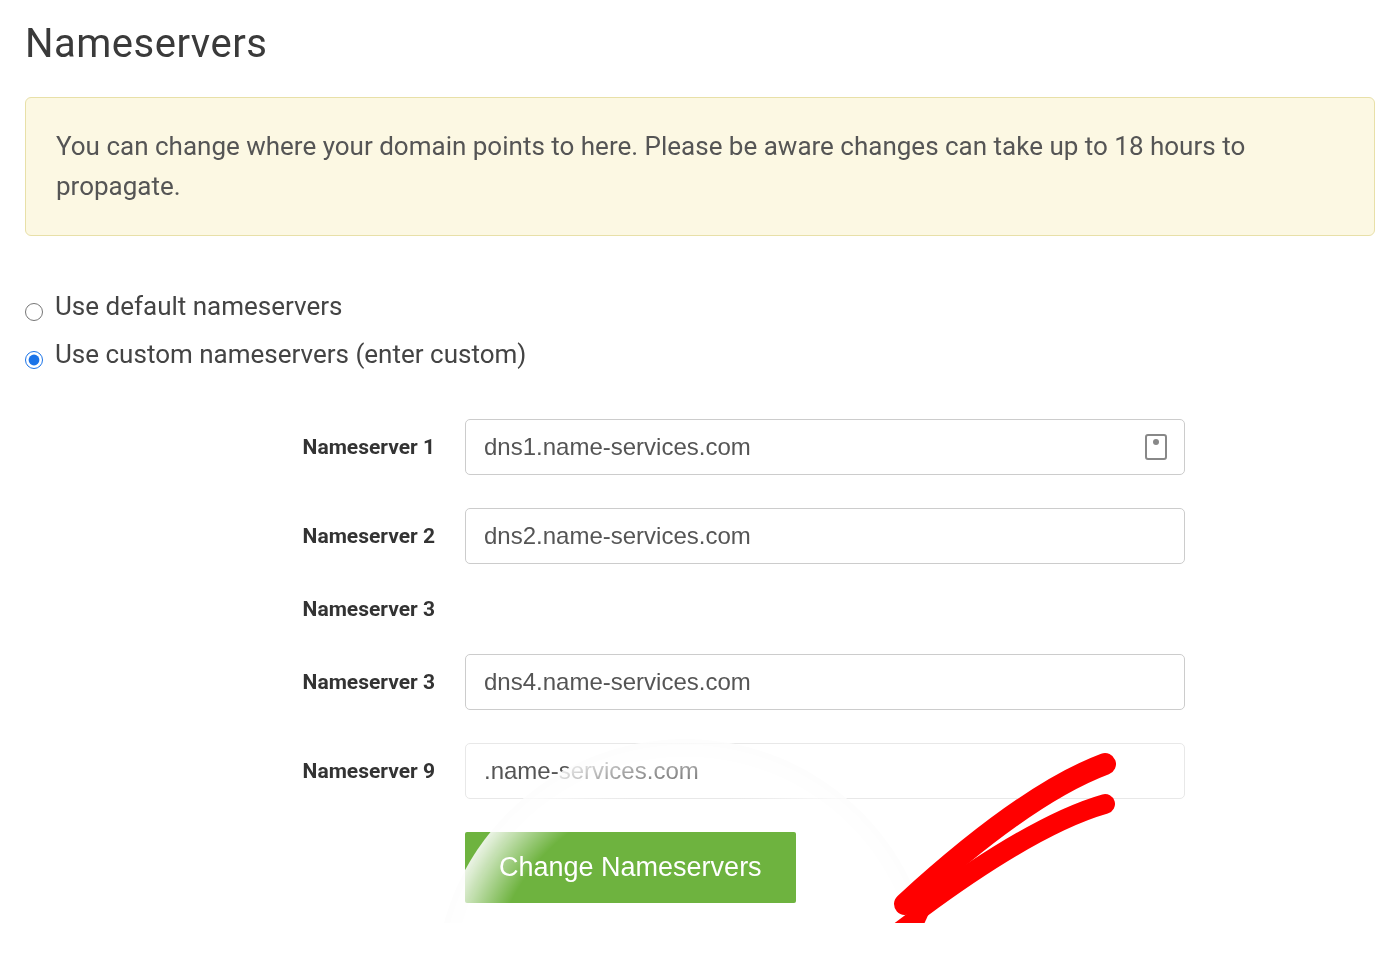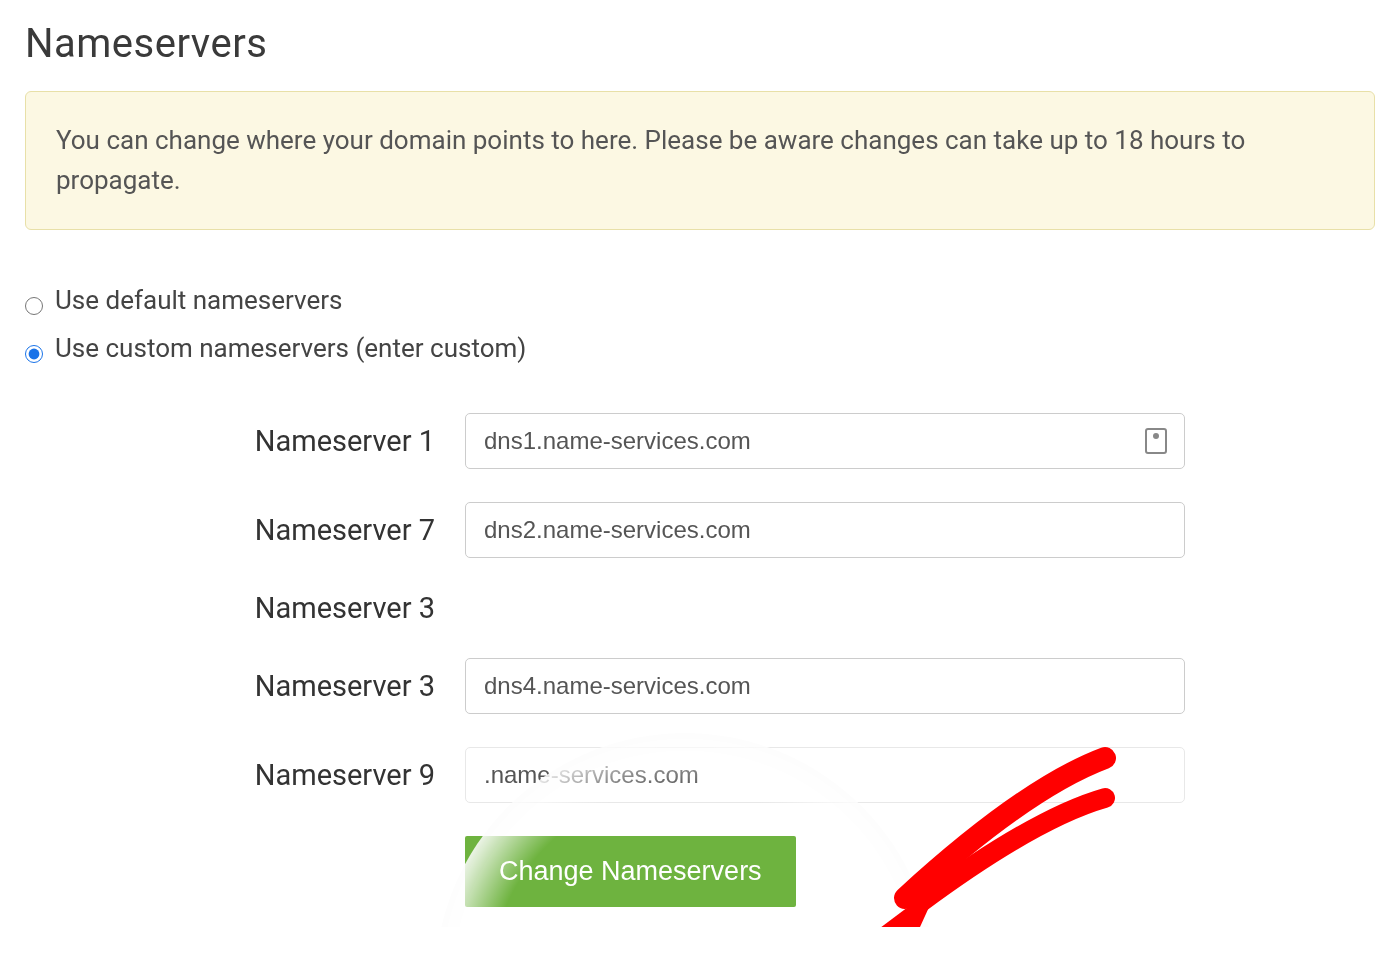--- a/index.html
+++ b/index.html
@@ -11,21 +11,21 @@
       font-family: -apple-system, BlinkMacSystemFont, "Segoe UI", Roboto, "Helvetica Neue", Arial, sans-serif;
       background: #fff;
       padding: 20px 25px;
       width: 1400px;
       color: #333;
     }
     h1.page-title {
       font-size: 40px;
       font-weight: 400;
       color: #3a3a3a;
-      margin-bottom: 24px;
+      margin-bottom: 30px;
       letter-spacing: 0.5px;
     }
     .info-box {
       background: #fcf8e3;
       border: 1px solid #e8e0a8;
       border-radius: 6px;
       padding: 28px 30px;
       margin-bottom: 55px;
     }
     .info-box p {
@@ -58,22 +58,22 @@
     }
     .form-row {
       display: flex;
       align-items: center;
       margin-bottom: 33px;
     }
     .form-label {
       width: 440px;
       text-align: right;
       padding-right: 30px;
-      font-size: 29px;
-      font-weight: 400;
+      font-size: 21px;
+      font-weight: 700;
       color: #333;
     }
     .form-input {
       flex: 0 0 720px;
       height: 56px;
       border: 1px solid #ccc;
       border-radius: 5px;
       padding: 8px 18px;
       font-size: 24px;
       color: #555;
@@ -173,21 +173,21 @@
     <div class="form-label">Nameserver 1</div>
     <div class="input-wrap">
       <input class="form-input" type="text" value="dns1.name-services.com" style="">
       <span class="input-icon">
           <span class="head"></span>
         </span>
     </div>
   </div>
 
   <div class="form-row">
-    <div class="form-label">Nameserver 7</div>
+    <div class="form-label">Nameserver 2</div>
     <input class="form-input" type="text" value="dns2.name-services.com" style="">
   </div>
 
   <div class="form-row">
     <div class="form-label">Nameserver 3</div>
   </div>
 
   <div class="form-row">
     <div class="form-label">Nameserver 3</div>
     <input class="form-input" type="text" value="dns4.name-services.com" style="">

